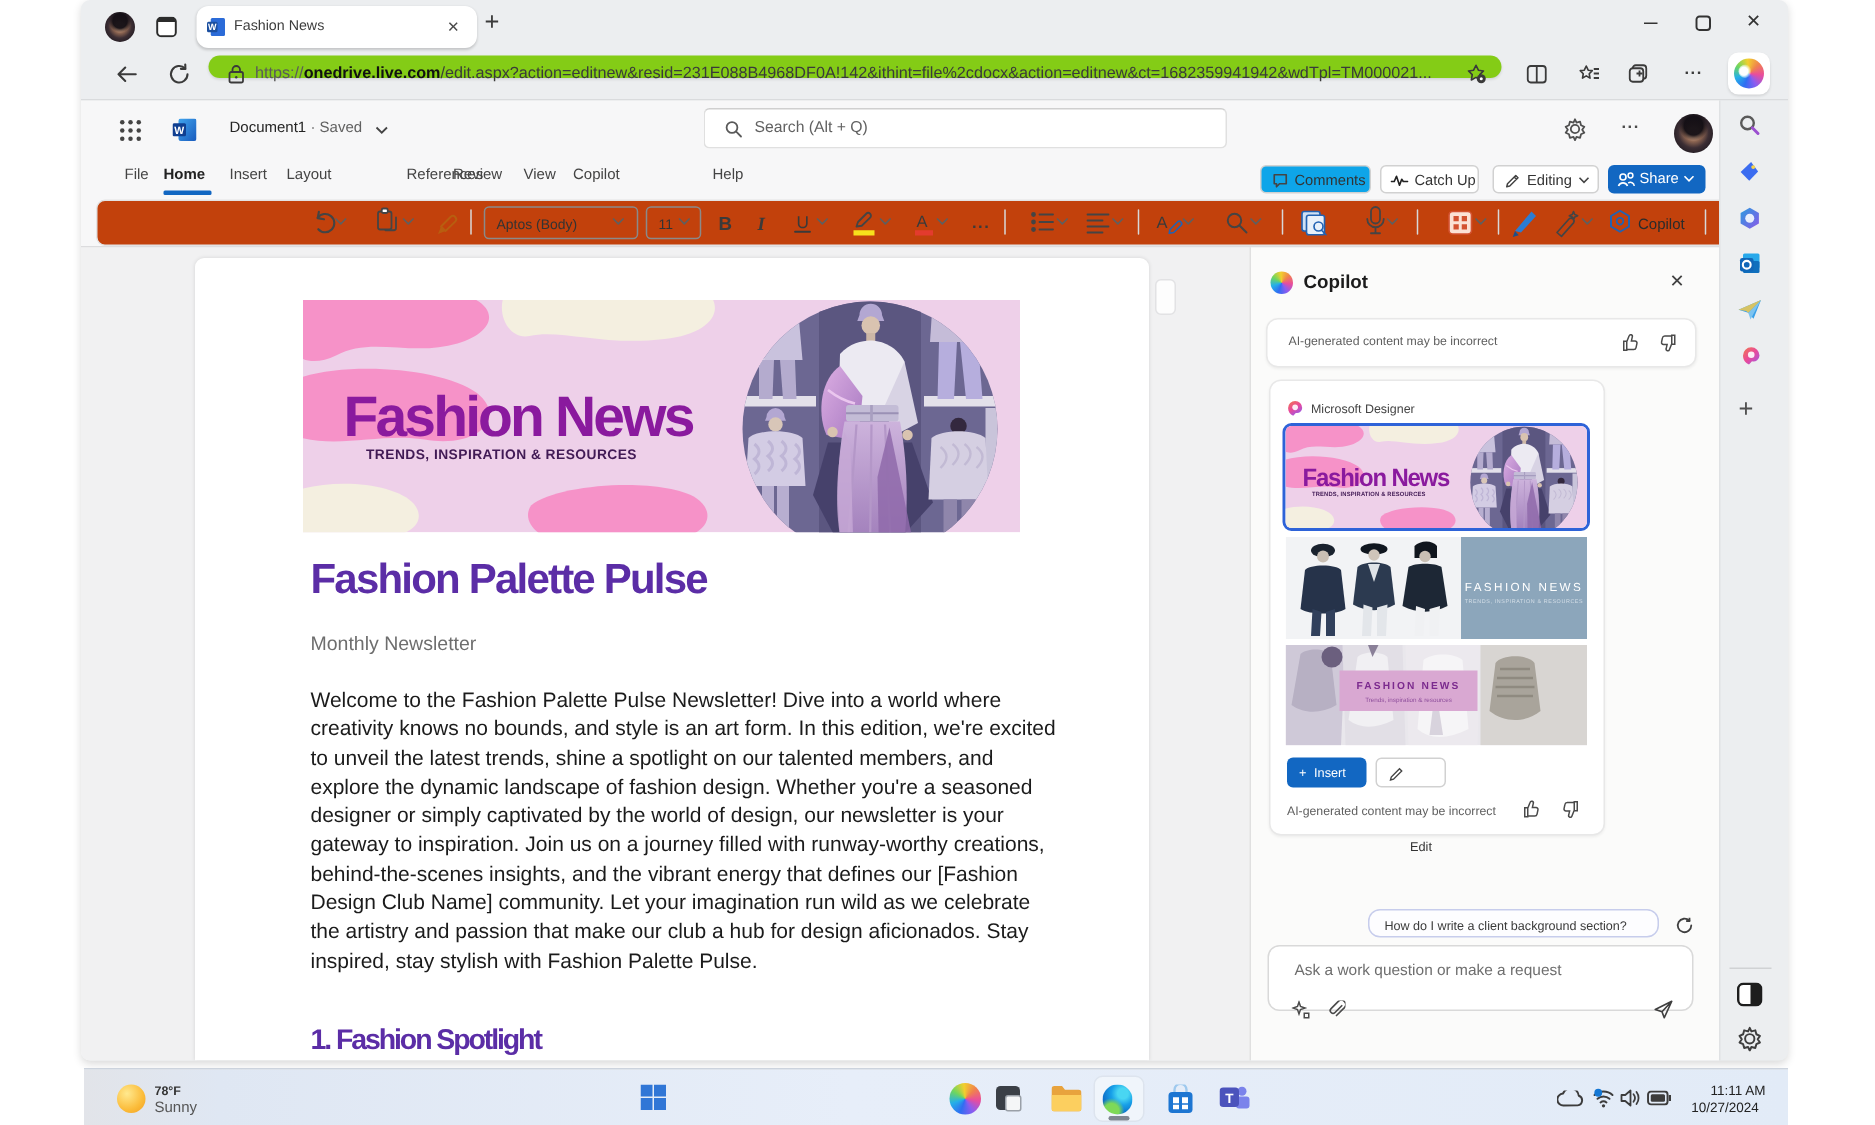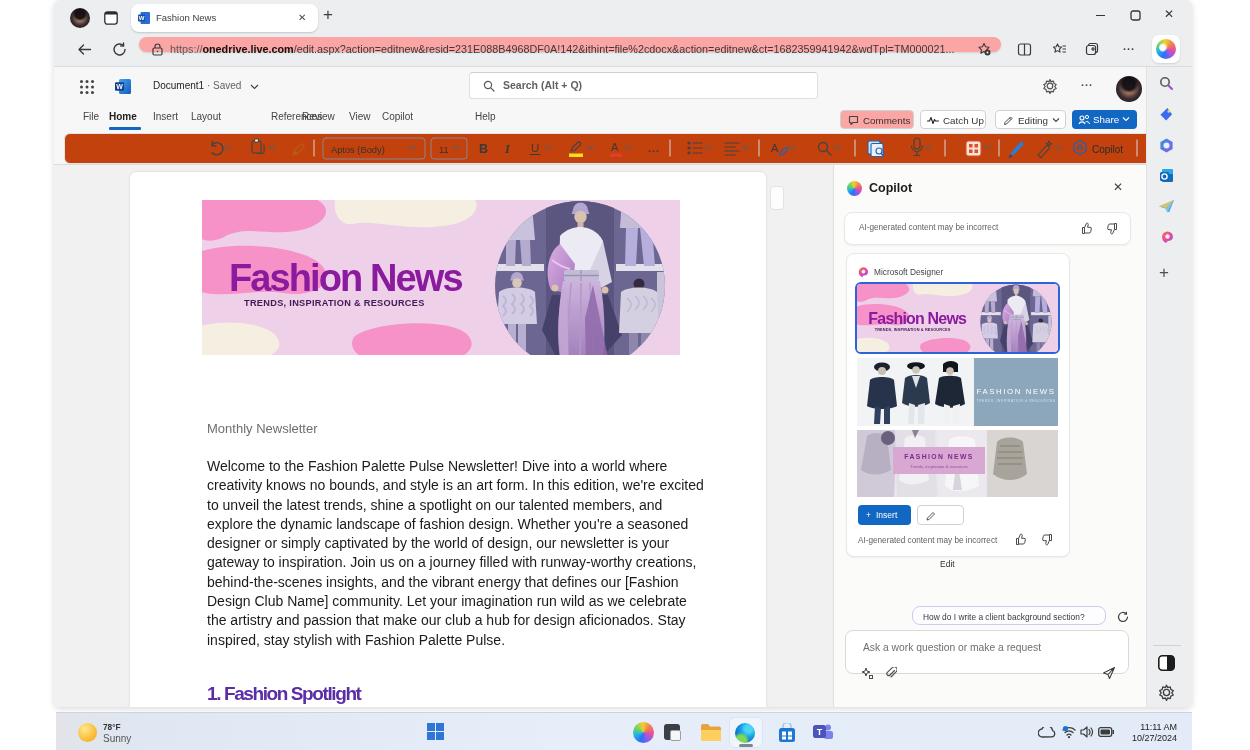--- a/index.html
+++ b/index.html
@@ -41,21 +41,21 @@
     </div>
 
     <div class="abs" id="addr" style="left:0; top:32px; width:1138px; height:34px;">
       <svg class="abs" style="left:23px; top:10px;" width="15" height="15" viewBox="0 0 15 15">
           <path d="M13.5 7.5 H2 M6.5 3 2 7.5 6.5 12" stroke="#3a3a3a" stroke-width="1.4" fill="none" stroke-linecap="round" stroke-linejoin="round"></path>
         </svg>
       <svg class="abs" style="left:58px; top:10px;" width="15" height="15" viewBox="0 0 15 15">
           <path d="M13 7.5 a5.5 5.5 0 1 1 -1.6 -3.9" stroke="#3a3a3a" stroke-width="1.4" fill="none" stroke-linecap="round"></path>
           <path d="M11.5 1 L11.6 4 L8.6 3.9" stroke="#3a3a3a" stroke-width="1.4" fill="none" stroke-linecap="round" stroke-linejoin="round"></path>
         </svg>
-      <div class="abs" style="left:85px; top:5px; width:862px; height:15px; background:#fca5a5; border-radius:13px; box-shadow:0 1px 2px rgba(0,0,0,0.12);">
+      <div class="abs" style="left:85px; top:5px; width:862px; height:15px; background:#84cc16; border-radius:13px; box-shadow:0 1px 2px rgba(0,0,0,0.12);">
         <svg class="abs" style="left:12px; top:6px;" width="13" height="13" viewBox="0 0 13 13">
             <rect x="2" y="5" width="9" height="7" rx="1.2" fill="none" stroke="#3a3a3a" stroke-width="1.2"></rect>
             <path d="M4 5 V3.5 a2.5 2.5 0 0 1 5 0 V5" fill="none" stroke="#3a3a3a" stroke-width="1.2"></path>
             <circle cx="6.5" cy="8.5" r="0.8" fill="#3a3a3a"></circle>
           </svg>
         <div class="abs" style="left:31px; top:6px; font-size:10.8px; color:#4a4a4a; white-space:nowrap;"><span style="color:#5a5a5a;">https://</span><span style="color:#111; font-weight:bold;">onedrive.live.com</span><span style="color:#3a3a3a;">/edit.aspx?action=editnew&amp;resid=231E088B4968DF0A!142&amp;ithint=file%2cdocx&amp;action=editnew&amp;ct=1682359941942&amp;wdTpl=TM000021...</span></div>
         <svg class="abs" style="left:838px; top:5px;" width="15" height="15" viewBox="0 0 15 15">
             <path d="M7 1.5 L8.6 4.8 12 5.3 9.5 7.8 10.1 11.3 7 9.6 3.9 11.3 4.5 7.8 2 5.3 5.4 4.8 Z" fill="none" stroke="#3a3a3a" stroke-width="1.1" stroke-linejoin="round"></path>
             <circle cx="10.5" cy="10.5" r="3" fill="#3a3a3a"></circle>
             <circle cx="10.5" cy="10.5" r="1" fill="#fff"></circle>
@@ -107,21 +107,21 @@
               <stop offset="1" stop-color="#185abd"></stop>
             </linearGradient>
           </defs>
           <rect x="0" y="3.2" width="9" height="8.6" rx="1" fill="#103f91"></rect>
           <text x="4.5" y="10.2" font-size="7" font-weight="bold" fill="#fff" text-anchor="middle" font-family="Liberation Sans">W</text>
         </svg>
       <div class="abs" style="left:99px; top:13px; font-size:10px; color:#242424;">Document1 <span style="color:#616161;">· Saved</span></div>
       <svg class="abs" style="left:196px; top:17px;" width="9" height="6" viewBox="0 0 9 6">
           <path d="M1 1 L4.5 4.5 L8 1" stroke="#444" stroke-width="1.2" fill="none"></path>
         </svg>
-      <div class="abs" style="left:415px; top:5px; width:349px; height:27px; background:#fff; border:1px solid #e0e0e0; border-top-color:#cfcfcf; border-radius:4px;font-weight:bold;">
+      <div class="abs" style="left:415px; top:5px; width:349px; height:27px; background:#fff; border:1px solid #e0e0e0; border-top-color:#cfcfcf; border-radius:4px;">
         <svg class="abs" style="left:13px; top:7px;" width="12" height="12" viewBox="0 0 12 12">
             <circle cx="5" cy="5" r="3.6" fill="none" stroke="#5a5a5a" stroke-width="1.2"></circle>
             <path d="M7.8 7.8 L11 11" stroke="#5a5a5a" stroke-width="1.2" stroke-linecap="round"></path>
           </svg>
         <div class="abs" style="left:33px; top:6px; font-size:10.5px; color:#616161;">Search (Alt + Q)</div>
       </div>
       <svg class="abs" style="left:988px; top:11px;" width="16" height="16" viewBox="0 0 16 16">
           <path d="M8 5.2 a2.8 2.8 0 1 0 0 5.6 a2.8 2.8 0 0 0 0-5.6 M8 1.5 l1 2.2 2.4-.6 .6 2.4 2.2 1 -1.4 2 1.4 2 -2.2 1 -.6 2.4 -2.4-.6 -1 2.2 -1-2.2 -2.4 .6 -.6-2.4 -2.2-1 1.4-2 -1.4-2 2.2-1 .6-2.4 2.4 .6 Z" fill="none" stroke="#4f4f4f" stroke-width="1.2" stroke-linejoin="round"></path>
         </svg>
       <div class="abs" style="left:1027px; top:9px; font-size:11px; font-weight:bold; color:#4a4a4a; letter-spacing:1px;">...</div>
@@ -132,21 +132,21 @@
         <div class="abs" style="left:55px; top:7px; font-weight:bold; color:#222;">Home</div>
         <div class="abs" style="left:55px; top:23px; width:32px; height:2.5px; background:#1267c2; border-radius:1px;"></div>
         <div class="abs" style="left:99px; top:7px;">Insert</div>
         <div class="abs" style="left:137px; top:7px;">Layout</div>
         <div class="abs" style="left:181px; top:7px;margin-left:36px;">References</div>
         <div class="abs" style="left:248px; top:7px;">Review</div>
         <div class="abs" style="left:295px; top:7px;">View</div>
         <div class="abs" style="left:328px; top:7px;">Copilot</div>
         <div class="abs" style="left:377px; top:7px;margin-left:44px;">Help</div>
 
-        <div class="abs" style="left:786px; top:6px; width:74px; height:19px; background:#fca5a5; border:1px solid #d1d1d1; border-radius:4px; font-size:9.8px; color:#333;padding-left:40px;">
+        <div class="abs" style="left:786px; top:6px; width:74px; height:19px; background:#0ea5e9; border:1px solid #d1d1d1; border-radius:4px; font-size:9.8px; color:#333;padding-left:40px;">
             <svg class="abs" style="left:7px; top:4px;" width="11" height="11" viewBox="0 0 11 11">
               <path d="M1.5 1.5 h8 v6 h-4.5 l-2 2 v-2 h-1.5 Z" fill="none" stroke="#444" stroke-width="1.1" stroke-linejoin="round"></path>
             </svg>
             <span class="abs" style="left:22px; top:4px;">Comments</span>
           </div>
         <div class="abs" style="left:866px; top:6px; width:66px; height:19px; background:#fff; border:1px solid #d1d1d1; border-radius:4px; font-size:9.8px; color:#333;">
             <svg class="abs" style="left:6px; top:5px;" width="12" height="9" viewBox="0 0 12 9">
               <path d="M0.5 5 h2 l1.5-3.5 2 6 1.5-4 1 1.5 h3" stroke="#222" stroke-width="1.1" fill="none" stroke-linejoin="round" stroke-linecap="round"></path>
             </svg>
             <span class="abs" style="left:22px; top:4px;">Catch Up</span>
@@ -325,20 +325,21 @@
       <path d="M391 85 L406 158 L384 168 L383 118 Z" fill="#8f6aaa" opacity="0.85"></path>
       <path d="M361 88 C354 118 355 148 360 166 L367 168 L365 98 Z" fill="#c7a9d6" opacity="0.8"></path>
       <circle cx="353" cy="88" r="3.5" fill="#d9c3b0"></circle>
       <circle cx="403" cy="90" r="3.5" fill="#d9c3b0"></circle>
     </g>
   </g>
   <text x="27" y="90.5" font-family="Liberation Sans" font-weight="bold" font-size="38" letter-spacing="-1.9" fill="#8a1a9e">Fashion News</text>
   <text x="42" y="106" font-family="Liberation Sans" font-weight="bold" font-size="9.2" letter-spacing="0.3" fill="#411a55">TRENDS, INSPIRATION &amp; RESOURCES</text>
 </svg>
         </div>
+        <div class="abs" style="left:77px; top:197.5px; font-size:28px; font-weight:bold; color:#5b2da6; letter-spacing:-1.2px;">Fashion Palette Pulse</div>
         <div class="abs" style="left:77px; top:249px; font-size:13px; color:#6e6e6e;">Monthly Newsletter</div>
         <div class="abs" style="left:77px; top:285px; font-size:14px; color:#1b1b1b; line-height:19.3px; width:530px; white-space:nowrap;">Welcome to the Fashion Palette Pulse Newsletter! Dive into a world where<br>creativity knows no bounds, and style is an art form. In this edition, we're excited<br>to unveil the latest trends, shine a spotlight on our talented members, and<br>explore the dynamic landscape of fashion design. Whether you're a seasoned<br>designer or simply captivated by the world of design, our newsletter is your<br>gateway to inspiration. Join us on a journey filled with runway-worthy creations,<br>behind-the-scenes insights, and the vibrant energy that defines our [Fashion<br>Design Club Name] community. Let your imagination run wild as we celebrate<br>the artistry and passion that make our club a hub for design aficionados. Stay<br>inspired, stay stylish with Fashion Palette Pulse.</div>
         <div class="abs" style="left:77px; top:510.5px; font-size:19px; font-weight:bold; color:#5b2da6; letter-spacing:-1.4px;">1. Fashion Spotlight</div>
       </div>
       <div class="abs" style="left:716px; top:21px; width:14px; height:24px; background:#fdfdfd; border:1px solid #e2e2e4; border-radius:4px;"></div>
     </div>
 
     <div class="abs" style="left:779px; top:165px; width:1px; height:542px; background:#e0e0e0;"></div>
 
     <div class="abs" id="copilot" style="left:780px; top:165px; width:312px; height:542px; background:#fbfbfa;">
@@ -636,16 +637,16 @@
     <svg class="abs" style="left:1024px; top:13px;" width="14" height="12" viewBox="0 0 14 12">
         <path d="M1 4 h2.5 L7 1 V11 L3.5 8 H1 Z" fill="none" stroke="#3c3c3c" stroke-width="1.2" stroke-linejoin="round"></path>
         <path d="M9 3.5 a4 4 0 0 1 0 5 M11 2 a6.5 6.5 0 0 1 0 8" fill="none" stroke="#3c3c3c" stroke-width="1.2" stroke-linecap="round"></path>
       </svg>
     <svg class="abs" style="left:1042px; top:14px;" width="16" height="10" viewBox="0 0 16 10">
         <rect x="0.7" y="0.7" width="13" height="8.6" rx="2" fill="none" stroke="#3c3c3c" stroke-width="1.3"></rect>
         <rect x="2.5" y="2.5" width="9.5" height="5" rx="1" fill="#3c3c3c"></rect>
         <rect x="14.5" y="3" width="1.5" height="4" fill="#3c3c3c"></rect>
       </svg>
     <div class="abs" style="left:1077px; top:9px; width:44px; text-align:right; font-size:9px; color:#222;">11:11 AM</div>
-    <div class="abs" style="left:1067px; top:20px; width:54px; text-align:right; font-size:9px; color:#222;">10/27/2024</div>
+    <div class="abs" style="left:1067px; top:20px; width:54px; text-align:center; font-size:9px; color:#222;">10/27/2024</div>
   </div>
 
 </div>
 
 </body></html>

